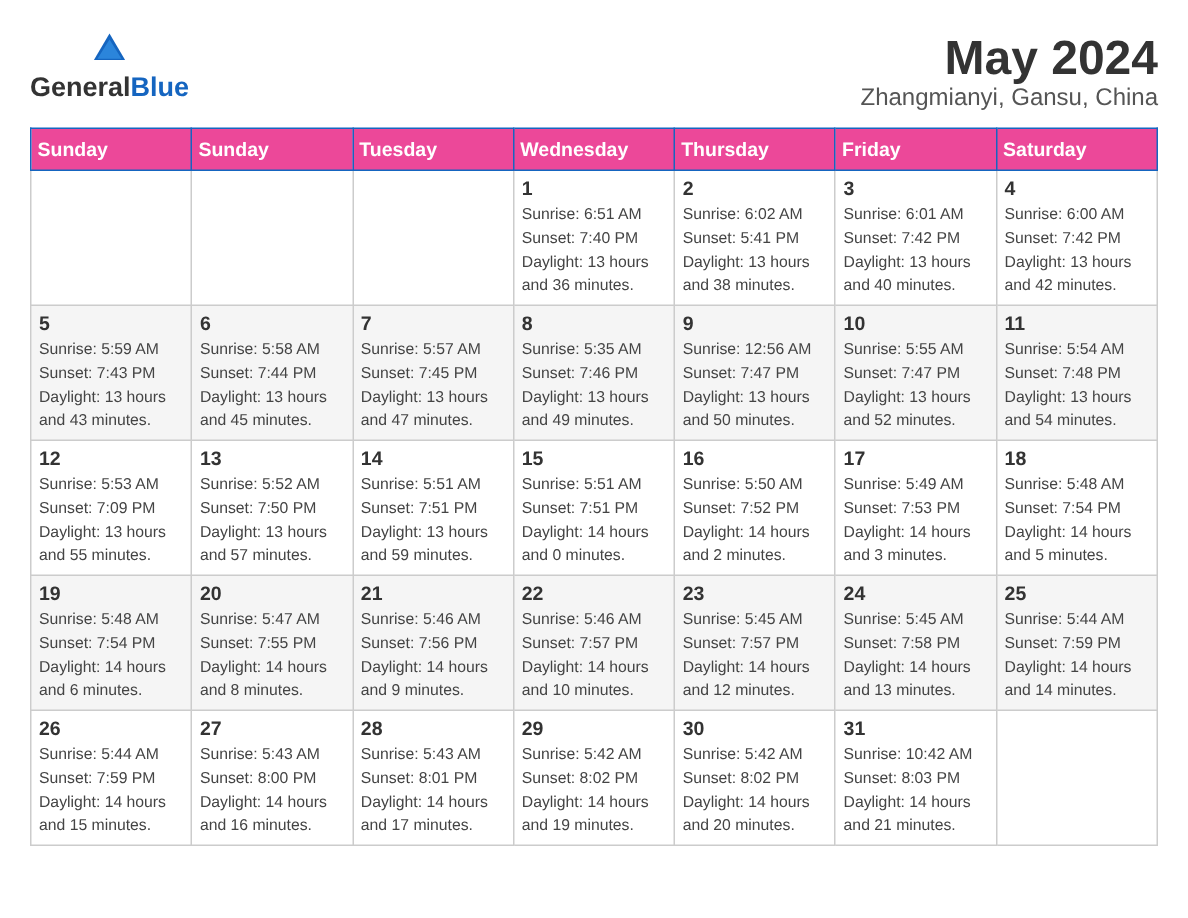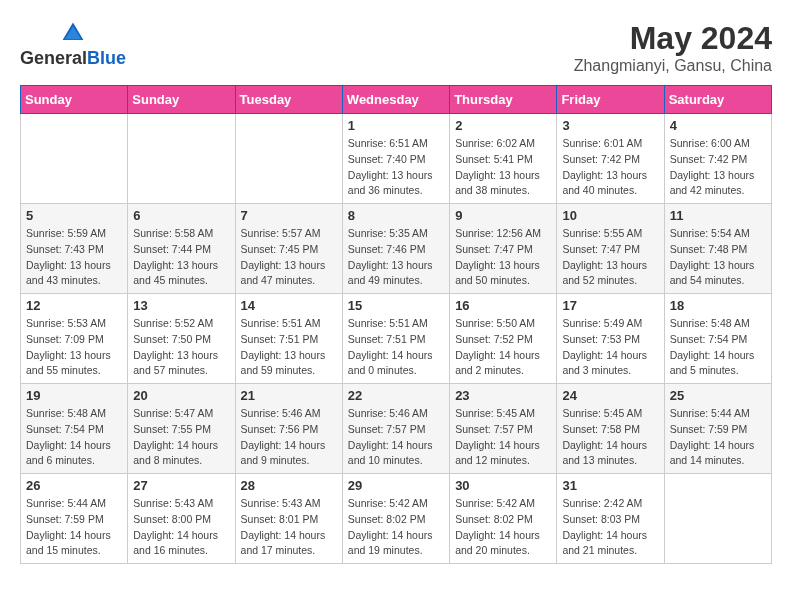--- a/index.html
+++ b/index.html
@@ -324,21 +324,21 @@
         </td>
         <td>
           <div class="day-number">30</div>
           <div class="day-info">Sunrise: 5:42 AM
 Sunset: 8:02 PM
 Daylight: 14 hours
 and 20 minutes.</div>
         </td>
         <td>
           <div class="day-number">31</div>
-          <div class="day-info">Sunrise: 2:42 AM
+          <div class="day-info">Sunrise: 10:42 AM
 Sunset: 8:03 PM
 Daylight: 14 hours
 and 21 minutes.</div>
         </td>
         <td></td>
       </tr>
     </tbody>
 </table>
 
 </body></html>

